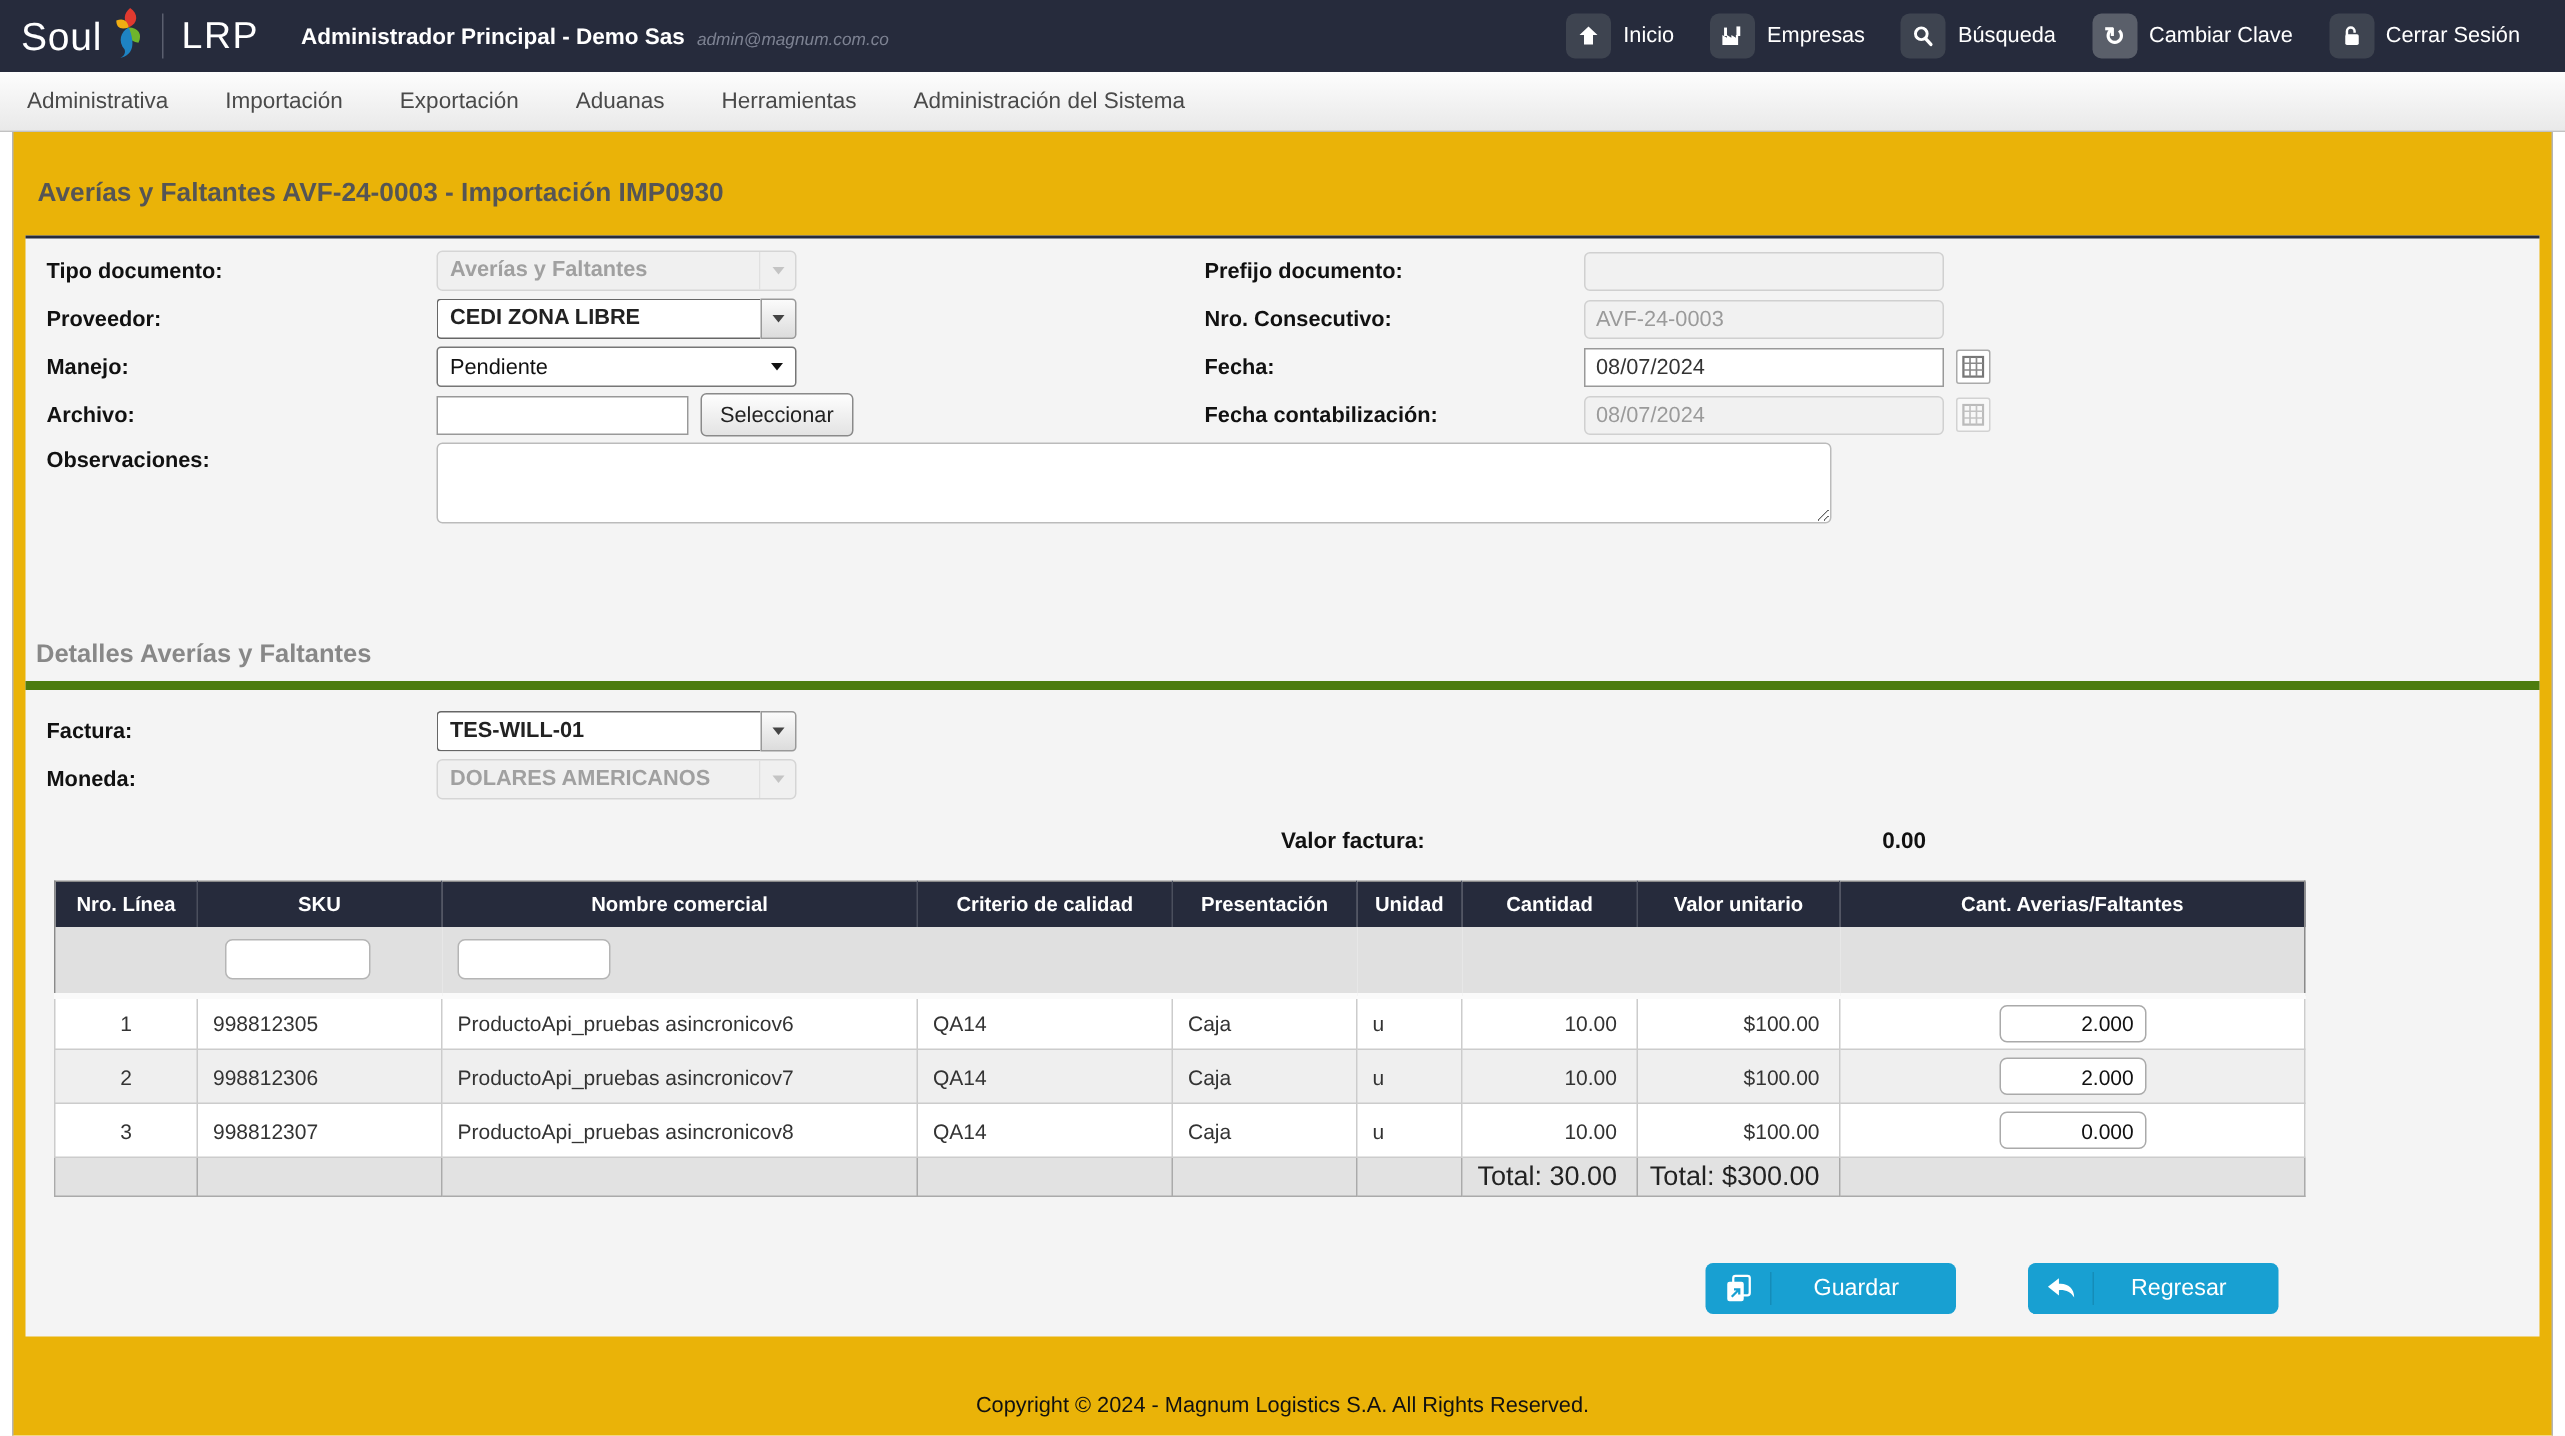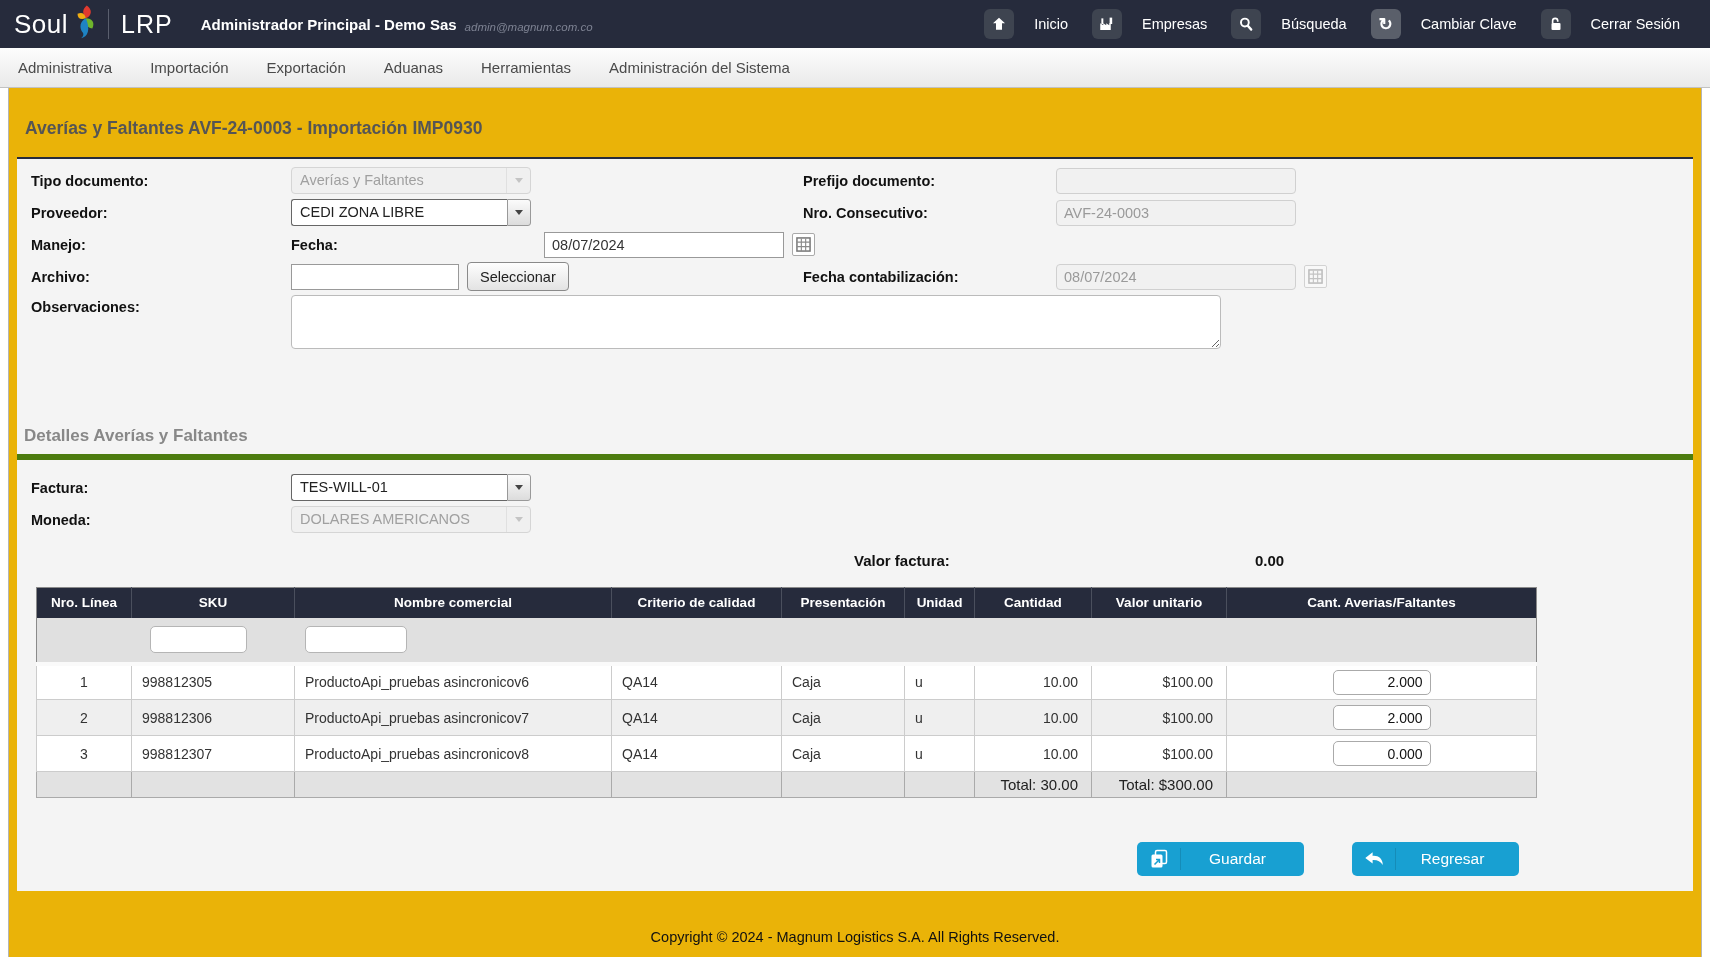--- a/index.html
+++ b/index.html
@@ -10,21 +10,21 @@
   .app-header { height:48px; background:#262b3c; display:flex; align-items:center; color:#fff; }
   .logo-wrap { display:flex; align-items:center; margin-left:14px; cursor:pointer; }
   .logo-soul { font-size:26px; font-weight:400; letter-spacing:.5px; }
   .logo-flame { margin:0 6px 0 4px; }
   .logo-divider { width:1px; height:30px; background:#5a5f6e; margin:0 12px 0 6px; }
   .logo-lrp { font-size:25px; font-weight:400; letter-spacing:1px; }
   .user-block { margin-left:28px; display:flex; align-items:flex-end; gap:8px; }
   .user-title { font-size:15px; font-weight:700; }
   .user-email { font-size:11.5px; font-style:italic; color:#7d8292; }
   .top-nav { margin-left:auto; margin-right:30px; display:flex; align-items:center; gap:24px; }
-  .nav-item { display:flex; align-items:center; gap:20px; cursor:pointer; }
+  .nav-item { display:flex; align-items:center; gap:8px; cursor:pointer; }
   .icon-btn { width:30px; height:30px; border-radius:6px; background:#3e4450;
     display:flex; align-items:center; justify-content:center; }
   .icon-btn.alt { background:#5a5f6a; }
   .icon-btn svg { display:block; }
   .refresh-glyph { font-size:17px; font-weight:700; color:#fff; line-height:1; }
   .nav-label { font-size:14.5px; color:#fff; }
 
   
   .menubar { height:40px; background:linear-gradient(#fdfdfd,#e9e9e9);
     border-bottom:1px solid #c2c2c2; display:flex; align-items:center; padding-left:18px; gap:38px; }
@@ -41,21 +41,21 @@
     padding:8px 0 15px 0; }
 
   .form-row { display:flex; align-items:center; margin:0 0 5px 14px; height:27px; }
   .lbl { font-size:14.5px; font-weight:700; color:#111; }
   .lbl-l { width:260px; }
   .fld-l { width:512px; display:flex; align-items:center; }
   .lbl-r { width:253px; }
   .fld-r { display:flex; align-items:center; }
 
   
-  .combo { display:flex; width:240px; height:27px; }
+  .combo { display:flex; width:240px; height:27px;font-weight:bold; }
   .combo-text { flex:1; background:#fff; border:1px solid #666; border-right:none;
     border-radius:3px 0 0 3px; font-size:14.5px; color:#222; padding:4px 8px 0; }
   .combo-btn { width:24px; background:linear-gradient(#fbfbfb,#dcdcdc); border:1px solid #999;
     border-radius:0 3px 3px 0; display:flex; align-items:center; justify-content:center; cursor:pointer; }
   .caret { width:0; height:0; border-left:4px solid transparent; border-right:4px solid transparent;
     border-top:5px solid #444; }
   .combo.disabled { background:#f0f0f0; border:1px solid #d5d5d5; border-radius:4px; }
   .combo.disabled .combo-text { background:transparent; border:none; color:#a0a0a0; }
   .combo.disabled .combo-btn { background:transparent; border:none; border-left:1px solid #e0e0e0; cursor:default; }
   .combo.disabled .caret { border-top-color:#c4c4c4; }
@@ -100,21 +100,21 @@
   .f-sku { width:97px; margin-left:18px; }
   .f-nombre { width:102px; margin-left:10px; }
   tbody tr.data-row td { height:36px; border:1px solid #ccc; font-size:14px; color:#333; padding:0 10px; }
   tbody tr.data-row.alt td { background:#efefef; }
   td.num { text-align:right; padding-right:13px !important; }
   td.center-cell { text-align:center; }
   td.input-cell { text-align:center; }
   .qty-input { width:98px; height:25px; border:1px solid #aaa; border-radius:5px; text-align:right;
     font-size:14px; color:#111; padding:0 7px; font-family:"Liberation Sans",sans-serif; background:#fff; }
   tfoot td { background:#e2e2e2; height:26px; border:1px solid #aaa; font-size:13.5px; color:#222; }
-  tfoot td.num { font-size:15px; }
+  tfoot td.num { font-size:18px; }
 
   
   .actions { display:flex; justify-content:flex-end; gap:48px; padding-right:174px; margin-top:44px; }
   .blue-btn { width:167px; height:34px; background:#18a0d2; border:none; border-radius:5px;
     display:flex; align-items:center; color:#fff; cursor:pointer; padding:0;
     font-family:"Liberation Sans",sans-serif; }
   .blue-btn .btn-icon { width:44px; display:flex; align-items:center; justify-content:center;
     border-right:1px solid rgba(0,0,0,.12); height:22px; }
   .blue-btn .btn-label { flex:1; font-size:15.5px; text-align:center; padding-right:10px; }
 
@@ -229,20 +229,26 @@
         </span>
       </span>
       <span class="lbl lbl-r">Nro. Consecutivo:</span>
       <span class="fld-r">
         <input class="txt-input dis w240" readonly="" value="AVF-24-0003" style="">
       </span>
     </div>
 
     <div class="form-row">
       <span class="lbl lbl-l">Manejo:</span>
+      <span class="fld-l">
+        <span class="select-like">
+          <span>Pendiente</span>
+          <span class="caret"></span>
+        </span>
+      </span>
       <span class="lbl lbl-r">Fecha:</span>
       <span class="fld-r">
         <input class="txt-input w240" value="08/07/2024" style="">
         <button class="cal-btn">
           <svg width="15" height="15" viewBox="0 0 16 16">
             <rect x="1" y="1" width="14" height="14" fill="#fff" stroke="#777" stroke-width="1.6"></rect>
             <path d="M1 5.5 H15 M5.7 1.5 V15 M10.3 1.5 V15 M1 10.3 H15" stroke="#8a8a8a" stroke-width="1.2" fill="none"></path>
           </svg>
         </button>
       </span>

